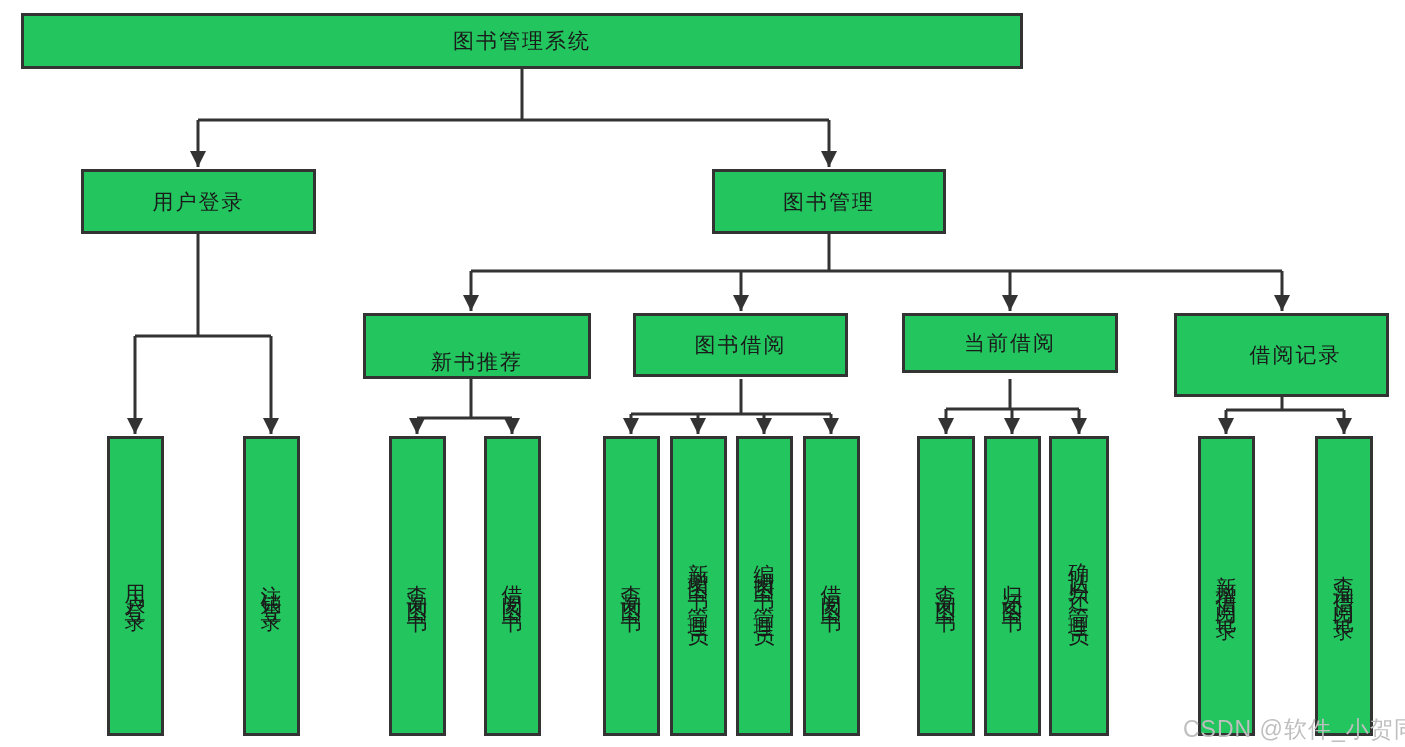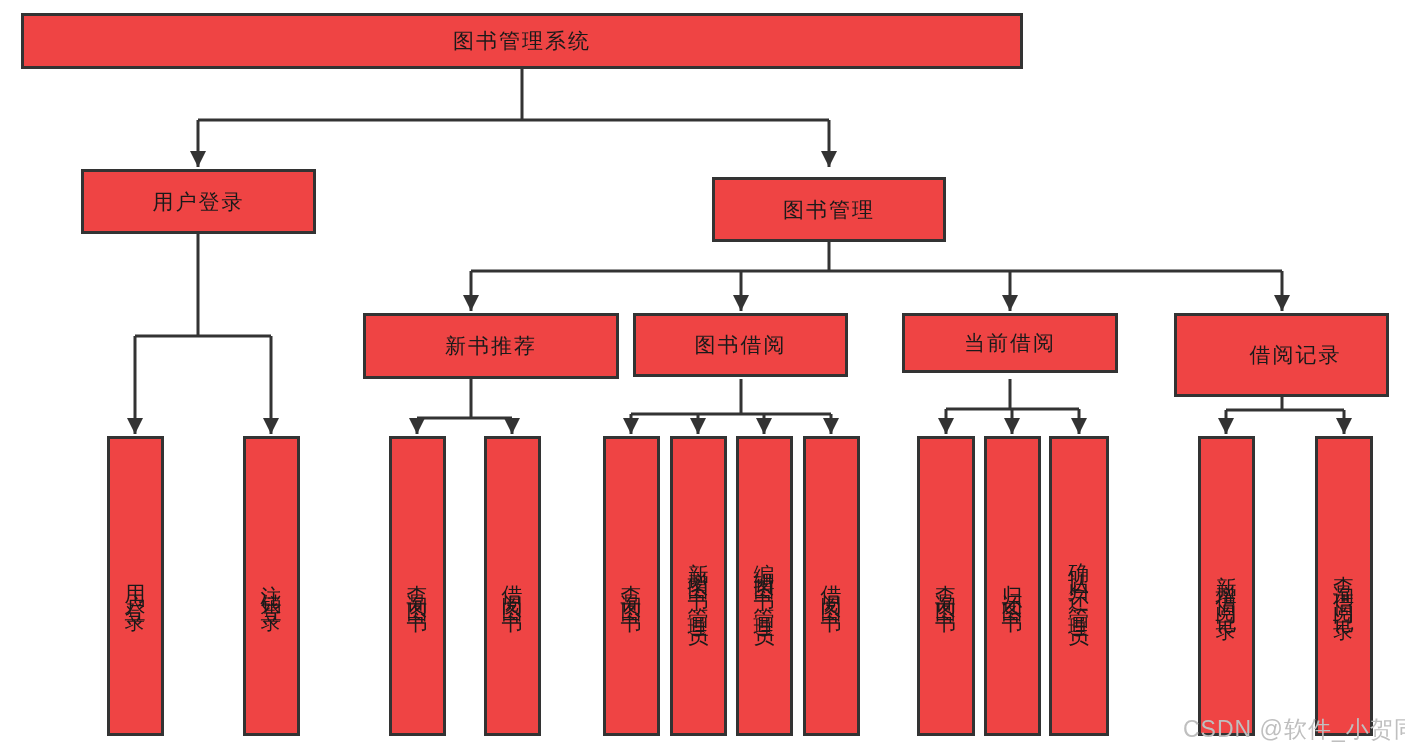--- a/index.html
+++ b/index.html
@@ -12,21 +12,21 @@
     overflow: hidden;
   }
   #connectors {
     position: absolute;
     left: 0; top: 0;
     width: 1405px; height: 747px;
   }
   .node {
     position: absolute;
     box-sizing: border-box;
-    background: #ef4444;
+    background: #22c55e;
     border: 3px solid #333333;
     display: flex;
     align-items: center;
     justify-content: center;
     color: #1a1a1a;
     font-size: 21px;
     letter-spacing: 2px;
     text-align: center;
   }
   .hlabel { display: inline-block; }
@@ -34,23 +34,23 @@
     writing-mode: vertical-lr;
     text-orientation: mixed;
     letter-spacing: 9px;
     font-size: 21px;
     line-height: 1;
   }
   
   #n-root   { left: 21px;   top: 13px;  width: 1002px; height: 56px; }
   
   #n-login  { left: 81px;   top: 169px; width: 235px; height: 65px; }
-  #n-mgmt   { left: 712px;  top: 177px; width: 234px; height: 65px; }
+  #n-mgmt   { left: 712px;  top: 169px; width: 234px; height: 65px; }
   
-  #n-newrec { left: 363px;  top: 313px; width: 256px; height: 66px; }
+  #n-newrec { left: 363px;  top: 313px; width: 228px; height: 66px; align-items: flex-end; }
   #n-borrow { left: 633px;  top: 313px; width: 215px; height: 64px; }
   #n-curr   { left: 902px;  top: 313px; width: 216px; height: 60px; }
   #n-record { left: 1174px; top: 313px; width: 215px; height: 84px; padding-left: 28px; }
   
   .leaf { top: 436px; height: 300px; width: 57px; }
   #l-a1 { left: 107px; }
   #l-a2 { left: 243px; }
   #l-b1 { left: 389px; }
   #l-b2 { left: 484px; }
   #l-c1 { left: 603px; }

